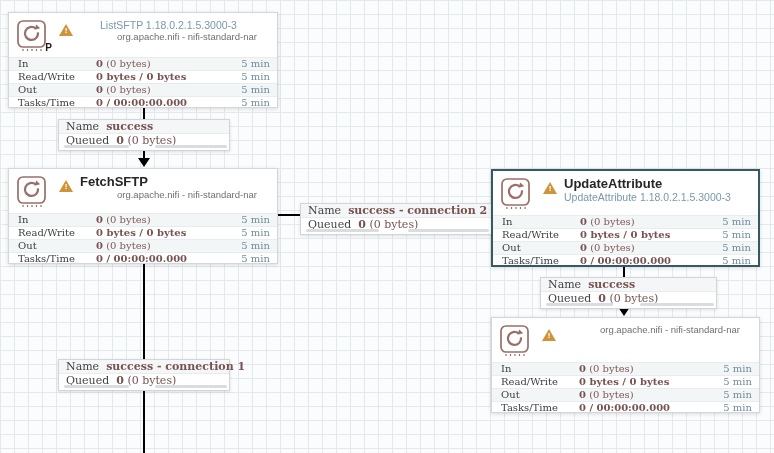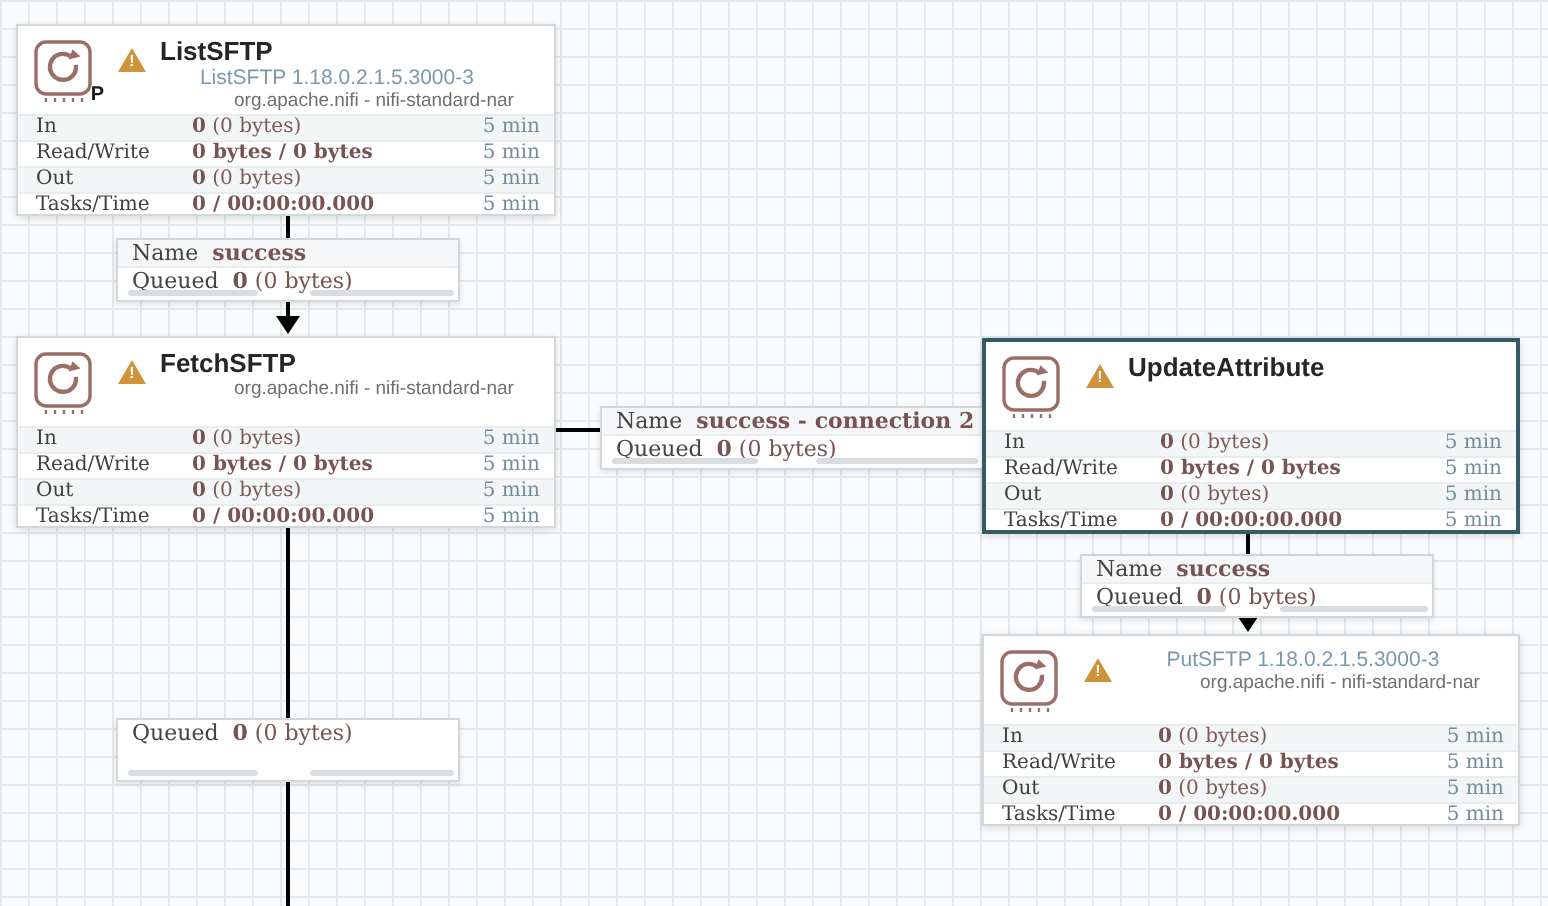--- a/index.html
+++ b/index.html
@@ -102,20 +102,21 @@
   <div class="conn-label" style="left:540px;top:277px;width:177px;">
     <div class="cl-row cl-name"><span class="cl-key">Name</span><span class="cl-gap"></span><b class="cl-val">success</b></div>
     <div class="cl-row"><span class="cl-key">Queued</span><span class="cl-gap"></span><span class="cl-val"><b>0</b> <span>(0 bytes)</span></span></div>
     <div class="cl-bars">
         <span class="bar bar1"></span>
         <span class="bar bar2"></span>
       </div>
   </div>
 
   <div class="conn-label" style="left:58px;top:359px;width:172px;">
+    <div class="cl-row cl-name"><span class="cl-key">Name</span><span class="cl-gap"></span><b class="cl-val">success - connection 1</b></div>
     <div class="cl-row"><span class="cl-key">Queued</span><span class="cl-gap"></span><span class="cl-val"><b>0</b> <span>(0 bytes)</span></span></div>
     <div class="cl-bars">
         <span class="bar bar1"></span>
         <span class="bar bar2"></span>
       </div>
   </div>
 
   <div class="processor" style="left:8px;top:12px;">
     <div class="proc-header">
       <span class="proc-icon">
@@ -124,21 +125,20 @@
           <path d="M8 31 v2 M12.5 31 v2 M17 31 v2 M21.5 31 v2 M26 31 v2" stroke="#9b6f68" stroke-width="1.2"></path>
           <path d="M20.7 10.5 A6.5 6.5 0 1 0 22.9 14.4" fill="none" stroke="#9b6f68" stroke-width="2.2"></path>
           <polygon points="19.5,11.8 21.2,6.6 25.2,10.2" fill="#9b6f68"></polygon>
         </svg>
         <b class="pbadge">P</b>
       </span>
       <span class="warn">
           <i>!</i>
         </span>
       <div class="proc-titles">
-        <div class="proc-title">ListSFTP</div>
         <div class="proc-type">ListSFTP 1.18.0.2.1.5.3000-3</div>
         <div class="proc-bundle">org.apache.nifi - nifi-standard-nar</div>
       </div>
     </div>
     <div class="stat-row alt">
       <span class="stat-label">In</span>
       <span class="stat-value"><b>0</b> <span>(0 bytes)</span></span>
       <span class="stat-time">5 min</span>
     </div>
     <div class="stat-row">
@@ -206,20 +206,21 @@
           <path d="M8 31 v2 M12.5 31 v2 M17 31 v2 M21.5 31 v2 M26 31 v2" stroke="#9b6f68" stroke-width="1.2"></path>
           <path d="M20.7 10.5 A6.5 6.5 0 1 0 22.9 14.4" fill="none" stroke="#9b6f68" stroke-width="2.2"></path>
           <polygon points="19.5,11.8 21.2,6.6 25.2,10.2" fill="#9b6f68"></polygon>
         </svg>
       </span>
       <span class="warn">
           <i>!</i>
         </span>
       <div class="proc-titles">
         <div class="proc-title">UpdateAttribute</div>
+        <div class="proc-type">UpdateAttribute 1.18.0.2.1.5.3000-3</div>
       </div>
     </div>
     <div class="stat-row alt">
       <span class="stat-label">In</span>
       <span class="stat-value"><b>0</b> <span>(0 bytes)</span></span>
       <span class="stat-time">5 min</span>
     </div>
     <div class="stat-row">
       <span class="stat-label">Read/Write</span>
       <span class="stat-value"><b>0 bytes / 0 bytes</b></span>
@@ -244,21 +245,20 @@
           <rect x="3" y="3" width="27" height="26" rx="5" fill="#fff" stroke="#9b6f68" stroke-width="1.7"></rect>
           <path d="M8 31 v2 M12.5 31 v2 M17 31 v2 M21.5 31 v2 M26 31 v2" stroke="#9b6f68" stroke-width="1.2"></path>
           <path d="M20.7 10.5 A6.5 6.5 0 1 0 22.9 14.4" fill="none" stroke="#9b6f68" stroke-width="2.2"></path>
           <polygon points="19.5,11.8 21.2,6.6 25.2,10.2" fill="#9b6f68"></polygon>
         </svg>
       </span>
       <span class="warn">
           <i>!</i>
         </span>
       <div class="proc-titles">
-        <div class="proc-type">PutSFTP 1.18.0.2.1.5.3000-3</div>
         <div class="proc-bundle">org.apache.nifi - nifi-standard-nar</div>
       </div>
     </div>
     <div class="stat-row alt">
       <span class="stat-label">In</span>
       <span class="stat-value"><b>0</b> <span>(0 bytes)</span></span>
       <span class="stat-time">5 min</span>
     </div>
     <div class="stat-row">
       <span class="stat-label">Read/Write</span>

